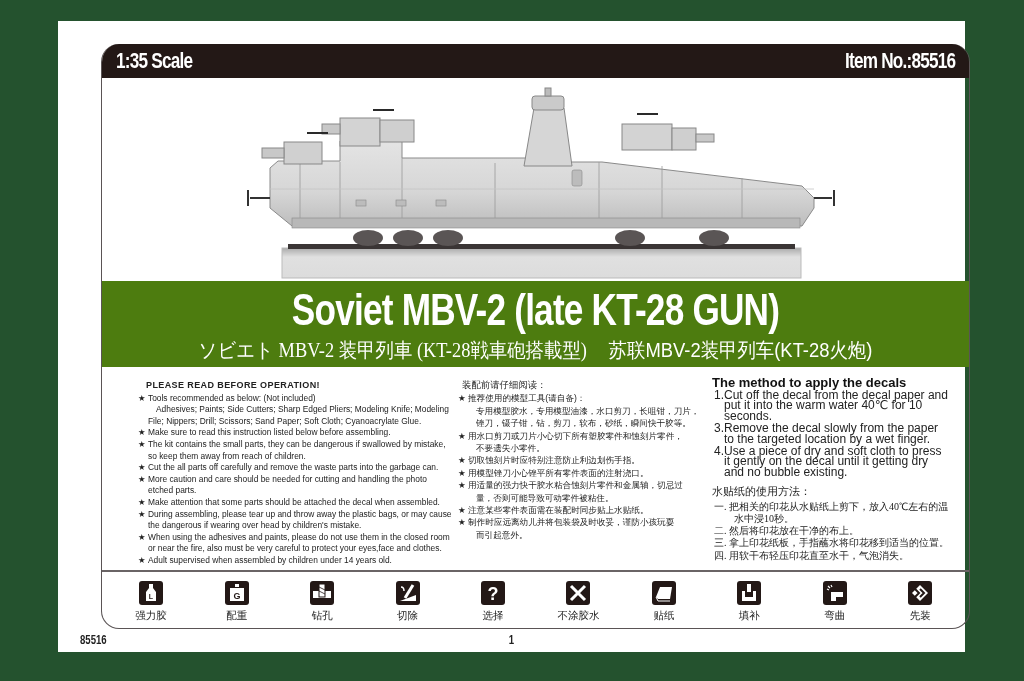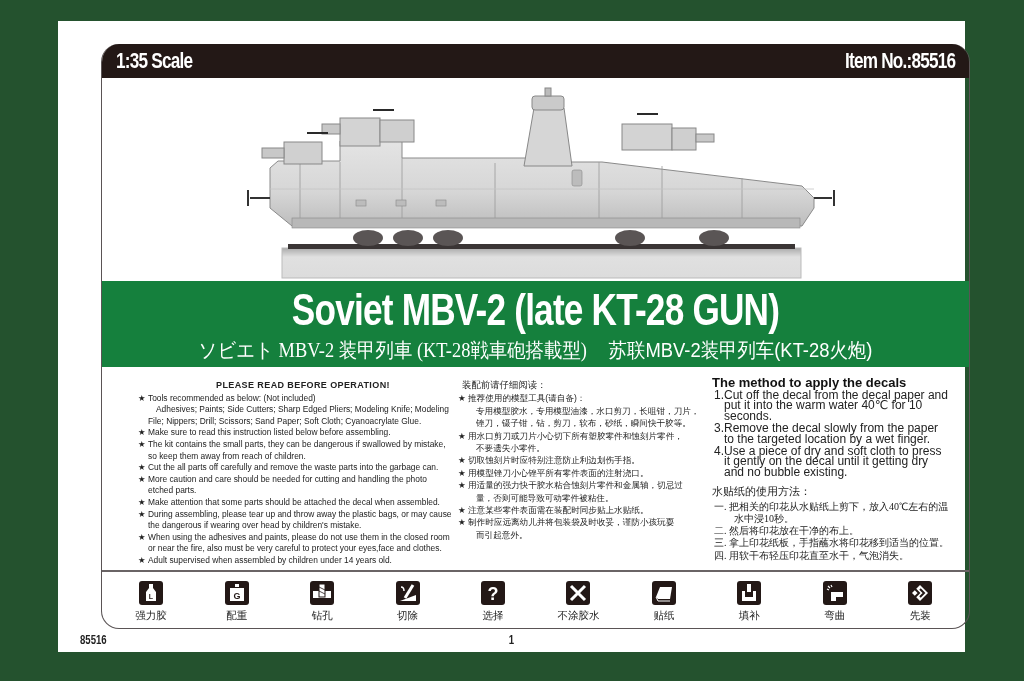--- a/index.html
+++ b/index.html
@@ -32,41 +32,41 @@
     display: inline-block; transform: scaleX(0.78);
   }
   .header-bar .scale { transform-origin: left center; }
   .header-bar .item { transform-origin: right center; }
 
   .illustration {
     position: absolute; left: 0; top: 34px; width: 100%; height: 203px;
   }
   .title-band {
     position: absolute; left: 0; top: 237px; width: 100%; height: 86px;
-    background: #15803d; text-align: center; color: #fff;
+    background: #4d7c0f; text-align: center; color: #fff;
   }
   .title-main {
     position: absolute; left: 0; right: 0; top: 4px;
     font-size: 44px; font-weight: bold; letter-spacing: -1px;
     transform: scaleX(0.8); transform-origin: center;
     white-space: nowrap;
   }
   .title-sub {
     position: absolute; left: 0; right: 0; top: 56px;
     font-size: 20px; white-space: nowrap;
     transform: scaleX(0.92);
   }
   .title-sub .jp { font-family: "Liberation Serif", "DejaVu Serif", serif; margin-right: 18px; }
 
   .instructions {
     position: absolute; left: 0; top: 323px; width: 100%; height: 203px;
     font-size: 8.4px; color: #222; line-height: 11.6px;
   }
   .col-en { position: absolute; left: 36px; top: 13px; width: 322px; }
-  .col-en h4 { margin: 0 0 1px 8px; font-size: 9px; font-weight: bold; letter-spacing: 0.4px; text-align: center; }
+  .col-en h4 { margin: 0 0 1px 8px; font-size: 9px; font-weight: bold; letter-spacing: 0.4px; }
   .col-cn { position: absolute; left: 356px; top: 12px; width: 254px; font-size: 8.6px; line-height: 12.4px; }
   .col-cn h4 { margin: 0 0 1px 4px; font-size: 9.4px; font-weight: normal; }
   .col-decal { position: absolute; left: 608px; top: 10px; width: 240px; }
   .col-decal h3 { margin: 0 0 1px 2px; font-size: 13px; font-weight: bold; color: #111; }
   .col-decal h4 { margin: 8px 0 3px 2px; font-size: 11px; font-weight: normal; }
   .li { position: relative; padding-left: 10px; }
   .li .star { position: absolute; left: 0; top: 0; }
   .li.indent { padding-left: 18px; }
   .dli { padding-left: 14px; text-indent: -10px; font-size: 12px; line-height: 10.8px; margin-bottom: 1px; }
   .cdli { padding-left: 24px; text-indent: -20px; font-size: 10px; line-height: 12.3px; font-family: Liberation Serif, serif; }

